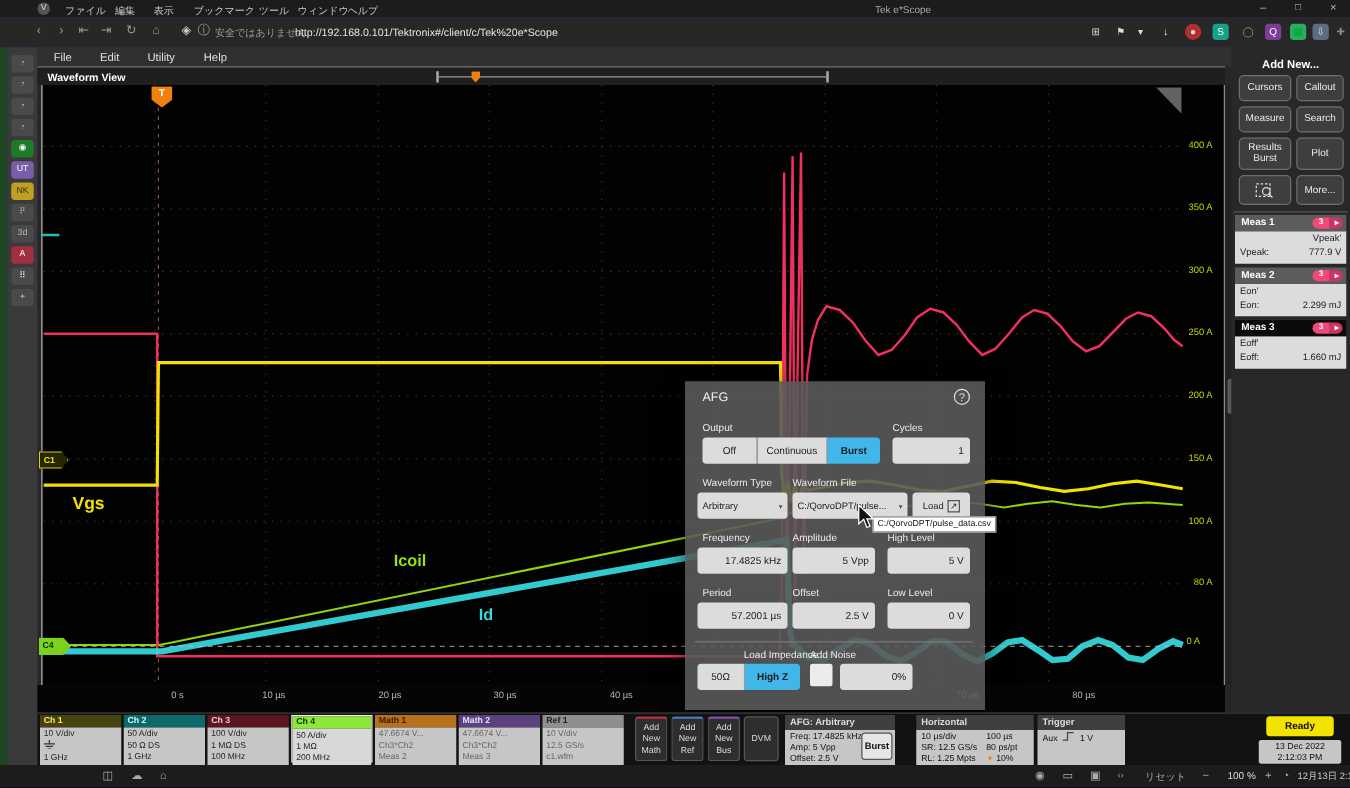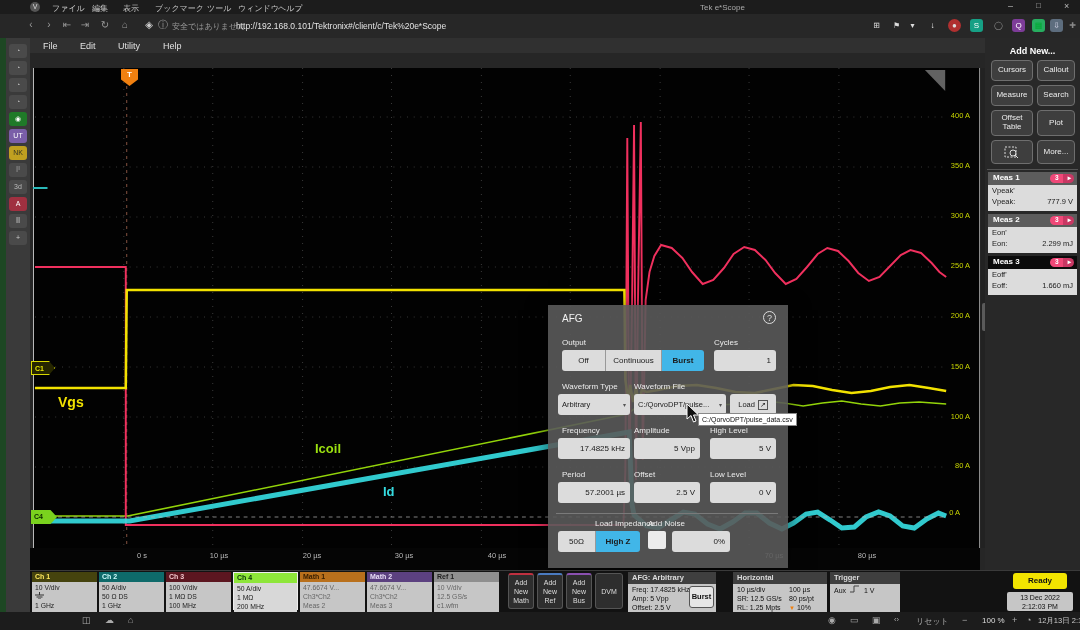--- a/index.html
+++ b/index.html
@@ -104,20 +104,27 @@
 
   <div class="abs" style="left:30px;top:38px;width:1050px;height:574px;background:#262626;"></div>
 
   <div class="abs appmenu" style="left:30px;top:38px;width:1050px;height:15px;background:#303030;">
     <span class="abs txt" style="left:13px;top:3px;">File</span>
     <span class="abs txt" style="left:50px;top:3px;">Edit</span>
     <span class="abs txt" style="left:88px;top:3px;">Utility</span>
     <span class="abs txt" style="left:133px;top:3px;">Help</span>
   </div>
 
+  <div class="abs" style="left:30px;top:53px;width:950px;height:15px;background:#1f1f1f;border-top:1px solid #777;">
+    <span class="abs txt" style="left:8px;top:3px;color:#fff;font-size:8.5px;font-weight:bold;">Waveform View</span>
+    <div class="abs" style="left:319px;top:3px;width:314px;height:9px;border-left:2px solid #aaa;border-right:2px solid #aaa;">
+      <div class="abs" style="left:0;top:4px;width:100%;height:1px;background:#999;"></div>
+      <div class="abs" style="left:26px;top:0;width:7px;height:9px;background:#f08010;clip-path:polygon(0 0,100% 0,100% 55%,50% 100%,0 55%);"></div>
+    </div>
+  </div>
 
   <div class="abs" style="left:33px;top:68px;width:947px;height:480px;background:#020202;border-left:1px solid #b8b8b8;border-right:1px solid #8a8a8a;"></div>
 
   <svg class="abs" style="left:33px;top:68px;" width="947" height="480" viewBox="33 68 980 480" preserveAspectRatio="none">
     <path d="M127 68V548M219 68V548M312 68V548M404 68V548M497 68V548M589 68V548M682 68V548M774 68V548M867 68V548" stroke="#3a3a3a" stroke-width="1" stroke-dasharray="1,6" fill="none"></path>
     <path d="M35 117H978M35 167H978M35 217H978M35 267H978M35 317H978M35 367H978M35 417H978M35 467H978" stroke="#3a3a3a" stroke-width="1" stroke-dasharray="1,6" fill="none"></path>
     <path d="M130 86V548" stroke="#a86a52" stroke-width="1" stroke-dasharray="3,4" opacity="0.8" fill="none"></path>
     <path d="M33 188H48" stroke="#2ab8b8" stroke-width="2" fill="none"></path>
     <path d="M35 516H131L648 414L655 409L670 405L700 403L730 406L760 404L790 401L810 403L830 406L850 403L870 401L890 404L910 406L930 403L950 402L978 404" stroke="#93d40a" stroke-width="1.6" fill="none"></path>
     <path d="M35 267H129V525H644L646 470L648 138L650 480L653 300L655 125L657 480L659 305L662 122L664 460L667 300L671 272L676 256L683 245L694 248L705 258L715 272L726 284L737 280L748 268L758 254L769 247L780 250L791 260L801 273L812 284L823 279L834 267L845 254L855 248L866 251L877 261L887 273L898 281L909 277L920 266L931 255L941 250L952 253L963 263L971 272L978 277" stroke="#f0305e" stroke-width="2" fill="none"></path>
@@ -158,40 +165,40 @@
   <div class="abs" style="left:981px;top:68px;width:7px;height:480px;background:#222;">
     <div class="abs" style="left:1px;top:235px;width:5px;height:28px;background:#5a5a5a;border-radius:2px;"></div>
   </div>
 
   <div class="abs" style="left:985px;top:38px;width:95px;height:532px;background:#282828;">
     <div class="abs" style="left:0;top:8px;width:95px;text-align:center;color:#fff;font-size:9px;font-weight:bold;">Add New...</div>
     <div class="rp-btn abs" style="left:6px;top:22px;width:42px;height:21px;">Cursors</div>
     <div class="rp-btn abs" style="left:52px;top:22px;width:38px;height:21px;">Callout</div>
     <div class="rp-btn abs" style="left:6px;top:47px;width:42px;height:21px;">Measure</div>
     <div class="rp-btn abs" style="left:52px;top:47px;width:38px;height:21px;">Search</div>
-    <div class="rp-btn abs" style="left:6px;top:72px;width:42px;height:26px;">Offset Table</div>
+    <div class="rp-btn abs" style="left:6px;top:72px;width:42px;height:26px;">Results Burst</div>
     <div class="rp-btn abs" style="left:52px;top:72px;width:38px;height:26px;">Plot</div>
     <div class="rp-btn abs" style="left:6px;top:102px;width:42px;height:24px;">
       <svg width="16" height="13" viewBox="0 0 16 13">
           <rect x="1" y="1" width="11" height="10" fill="none" stroke="#ddd" stroke-dasharray="2,1.5"></rect>
           <circle cx="9" cy="7" r="3" fill="none" stroke="#ddd"></circle>
           <line x1="11" y1="9" x2="14" y2="12" stroke="#ddd"></line>
         </svg>
     </div>
     <div class="rp-btn abs" style="left:52px;top:102px;width:38px;height:24px;">More...</div>
     <div class="abs" style="left:2px;top:131px;width:91px;height:1px;background:#555;"></div>
 
     <div class="abs" style="left:3px;top:134px;width:89px;">
       <div class="meas-h" style="position:relative;height:12px;"><span>Meas 1</span>
         <span class="pill">
             <span style="position:absolute;left:5px;top:0.5px;">3</span>
             <span style="position:absolute;right:3px;top:0.5px;">▸</span>
           </span>
       </div>
-      <div class="meas-b" style="height:24px;">
+      <div class="meas-b" style="height:24px;text-align:right;">
         <div>Vpeak'</div>
         <div style="display:flex;justify-content:space-between;">
             <span>Vpeak:</span>
             <span>777.9 V</span>
           </div>
       </div>
     </div>
 
     <div class="abs" style="left:3px;top:176px;width:89px;">
       <div class="meas-h" style="position:relative;height:12px;"><span>Meas 2</span>

